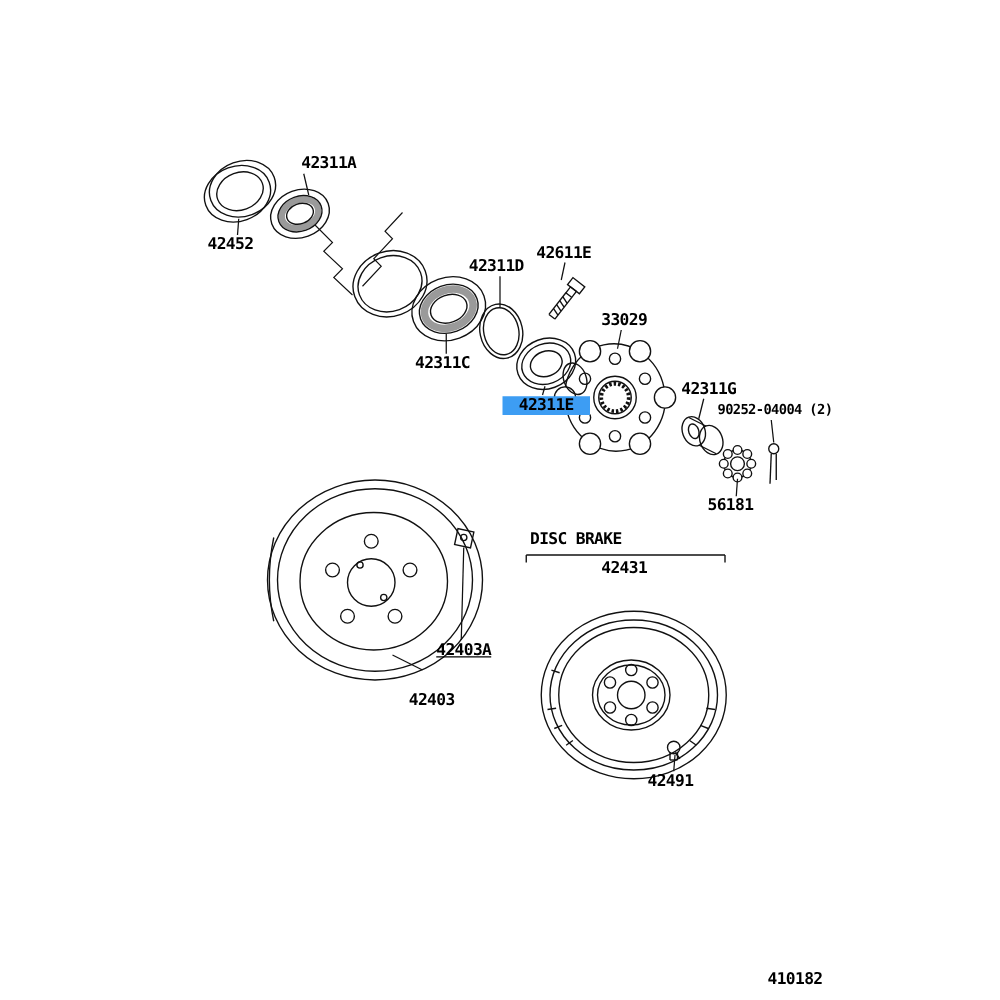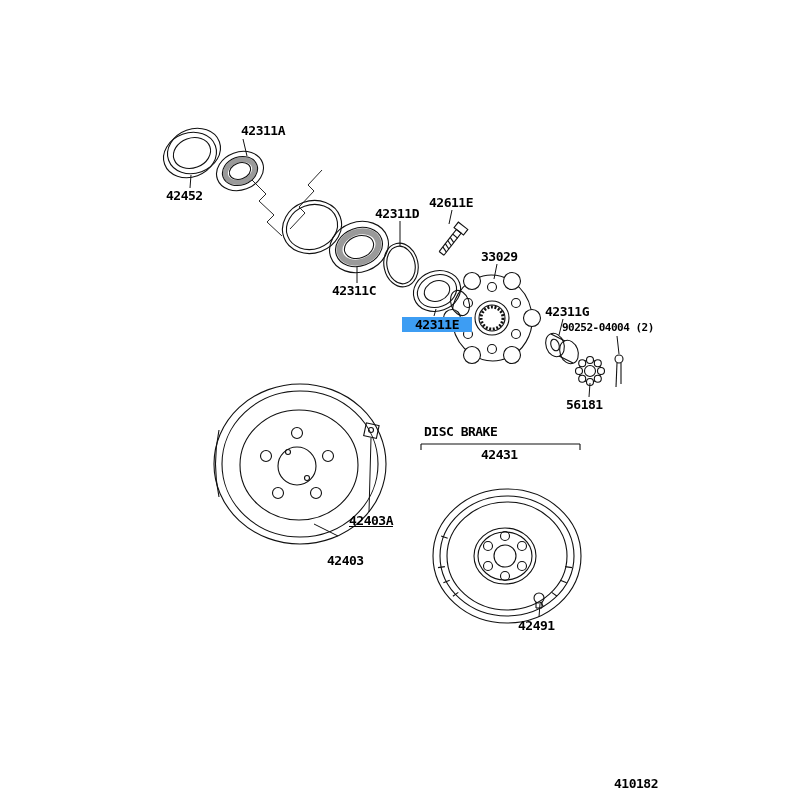--- a/index.html
+++ b/index.html
@@ -1,21 +1,21 @@
 <!DOCTYPE html>
 <html style="--highlight: #3d9df3;"><head>
 <meta charset="utf-8">
 <style>
   html,body{margin:0;padding:0;background:#ffffff;}
   .stage{position:relative;width:800px;height:800px;background:#fff;overflow:hidden;
          font-family:"DejaVu Sans Mono","Liberation Mono",monospace;}
   svg.art{position:absolute;left:0;top:0;}
   .lbl{position:absolute;font-weight:bold;font-size:13px;color:#000;
        white-space:nowrap;line-height:1;letter-spacing:-0.5px;}
-  .lbl.small{font-size:11px;}
+  .lbl.small{font-size:11px;padding-left:12px;}
   .lbl.hl{background:var(--highlight,#3d9df3);padding:1px 13px;}
   .lbl.footer{font-size:13px;}
 </style>
 </head>
 <body>
 
 <div class="stage">
 
   <svg class="art" width="800" height="800" viewBox="0 0 800 800">
     <g fill="none" stroke="#111" stroke-width="1.1">

